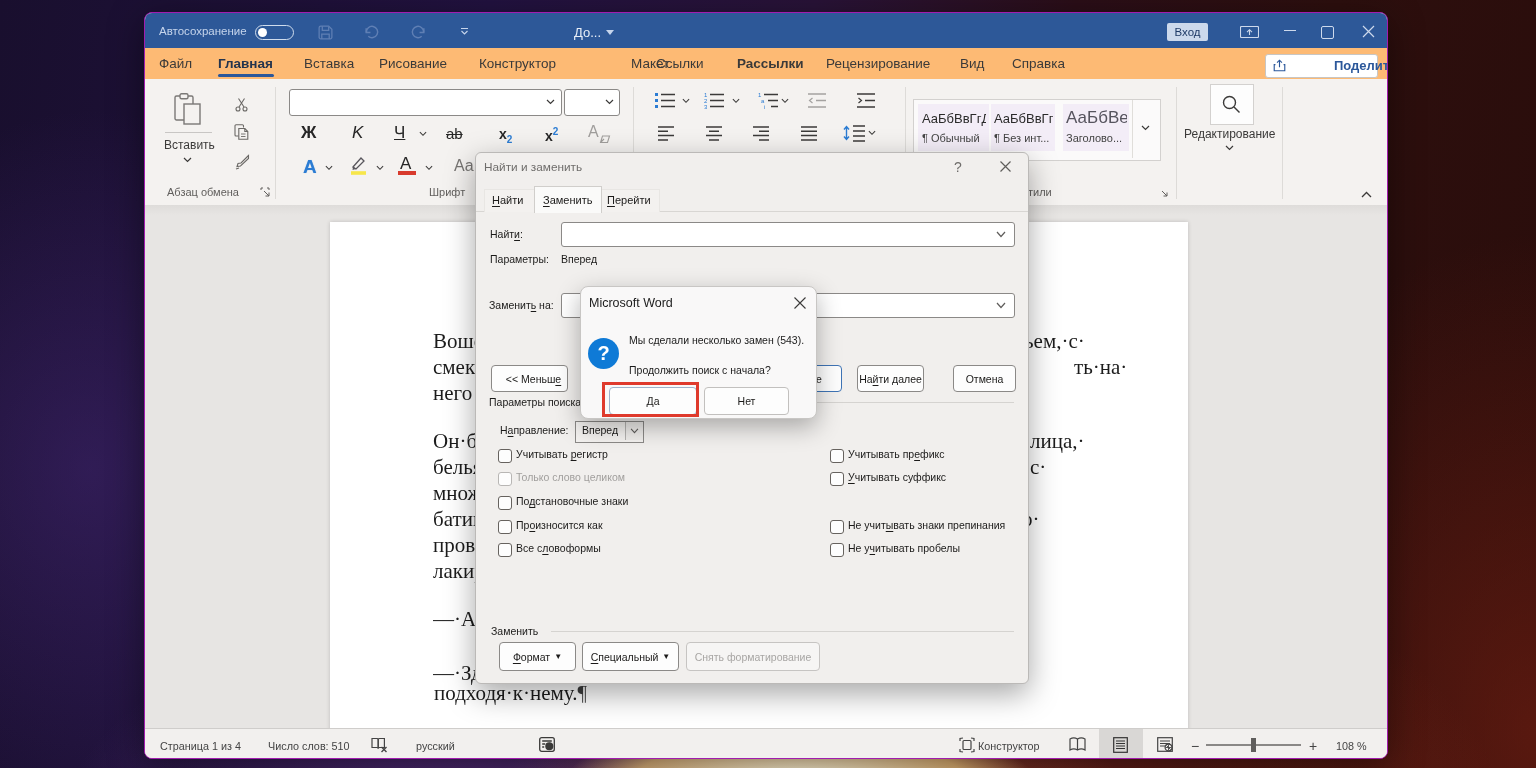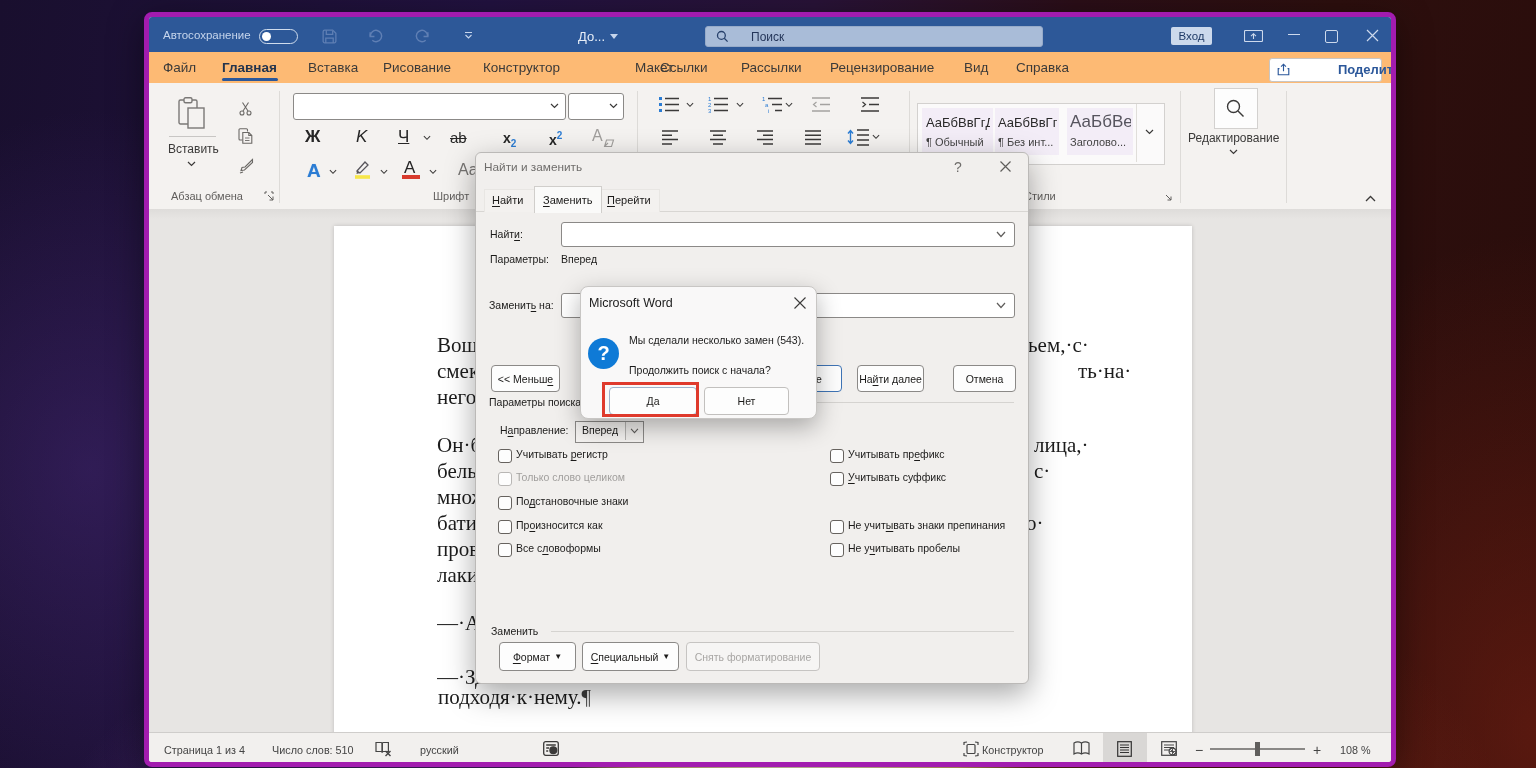--- a/index.html
+++ b/index.html
@@ -10,21 +10,21 @@
     radial-gradient(430px 140px at 810px 800px, rgba(218,142,88,0.5), transparent 75%),
     radial-gradient(650px 420px at 1010px 860px, rgba(175,52,30,0.55), transparent 78%),
     radial-gradient(520px 300px at 460px 845px, rgba(132,70,175,0.55), transparent 78%),
     radial-gradient(380px 480px at 90px 470px, rgba(82,48,140,0.38), transparent 75%),
     radial-gradient(430px 620px at 1536px 730px, rgba(120,32,18,0.6), transparent 80%),
     linear-gradient(97deg, #190f2e 0%, #221240 30%, #291338 50%, #2b0e18 66%, #2d0f0e 82%, #2a0d0b 100%);
 }
 .abs{position:absolute;}
 
 #win{position:absolute;left:144px;top:12px;width:1242px;height:745px;border-radius:8px;
-  overflow:hidden;border:5px solid #a21caf;box-shadow:0 8px 36px rgba(0,0,0,0.42);background:#f4f2f0;}
+  overflow:hidden;border:1px solid #a21caf;box-shadow:0 8px 36px rgba(0,0,0,0.42);background:#f4f2f0;}
 #titlebar{position:absolute;left:0;top:0;width:100%;height:35px;background:#2d5898;}
 #tabrow{position:absolute;left:0;top:35px;width:100%;height:31px;background:#fdba74;}
 #ribbon{position:absolute;left:0;top:66px;width:100%;height:126px;background:#f4f2f0;border-bottom:1px solid #d0cecb;}
 #docarea{position:absolute;left:0;top:192px;width:100%;height:523px;background:linear-gradient(#dedcda, #e7e5e3 10px);overflow:hidden;}
 #statusbar{position:absolute;left:0;top:715px;width:100%;height:32px;background:#f2f0ee;border-top:1px solid #cfcdcb;}
 .tb-txt{color:#c6d5ec;font-size:13px;}
 .tab{position:absolute;top:8px;font-size:13.5px;color:#3b3a39;white-space:nowrap;}
 .sep{position:absolute;top:73px;width:1px;height:107px;background:#dddbd8;}
 .grplabel{position:absolute;top:107px;font-size:11px;color:#605e5c;}
 
@@ -67,27 +67,20 @@
     </svg>
     <svg class="abs" style="left:315px;top:15px;" width="9" height="8" viewBox="0 0 9 8" fill="none" stroke="#c6d5ec" stroke-width="1.1">
       <path d="M1 0.5 H8"></path>
         <path d="M1.5 3 L4.5 6 L7.5 3"></path>
     </svg>
     <div class="abs" style="left:429px;top:12px;font-size:13px;color:#e8eef7;">До...</div>
     <svg class="abs" style="left:461px;top:17px;" width="8" height="6" viewBox="0 0 8 6" fill="#c6d5ec">
         <path d="M0 0 L8 0 L4 5 Z"></path>
       </svg>
 
-    <div class="abs" style="left:556px;top:9px;width:336px;height:19px;background:#a9bcd8;border-radius:3px;border:1px solid #97abc9;">
-      <svg class="abs" style="left:10px;top:3px;" width="13" height="13" viewBox="0 0 13 13" fill="none" stroke="#27406b" stroke-width="1.3">
-        <circle cx="5.4" cy="5.4" r="3.9"></circle>
-          <path d="M8.3 8.3 L11.6 11.6"></path>
-      </svg>
-      <div class="abs" style="left:45px;top:3px;font-size:12px;color:#25365a;">Поиск</div>
-    </div>
     <div class="abs" style="left:1022px;top:10px;width:41px;height:18px;background:#ccd9ec;border-radius:2px;">
       <div class="abs" style="width:100%;text-align:center;top:3px;font-size:11.5px;color:#1f3a66;">Вход</div>
     </div>
 
     <svg class="abs" style="left:1095px;top:13px;" width="19" height="12" viewBox="0 0 19 12" fill="none" stroke="#cdd9ec" stroke-width="1.1">
       <rect x="0.5" y="0.5" width="18" height="11" rx="1"></rect>
         <path d="M9.5 9 V4 M7 6.2 L9.5 3.7 L12 6.2"></path>
     </svg>
     <div class="abs" style="left:1139px;top:17px;width:12px;height:1.4px;background:#cdd9ec;"></div>
     <div class="abs" style="left:1176px;top:13px;width:11px;height:11px;border:1.2px solid #cdd9ec;border-radius:2px;"></div>
@@ -97,21 +90,21 @@
   </div>
   <div id="tabrow">
     <div class="tab" style="left:14px;">Файл</div>
     <div class="tab" style="left:73px;font-weight:bold;color:#24344d;">Главная</div>
     <div class="abs" style="left:73px;top:26px;width:56px;height:3px;background:#2b579a;border-radius:2px;"></div>
     <div class="tab" style="left:159px;">Вставка</div>
     <div class="tab" style="left:234px;">Рисование</div>
     <div class="tab" style="left:334px;">Конструктор</div>
     <div class="tab" style="left:443px;margin-left:43px;">Макет</div>
     <div class="tab" style="left:511px;">Ссылки</div>
-    <div class="tab" style="left:592px;">Рассылки</div>
+    <div class="tab" style="left:592px;font-weight:bold;">Рассылки</div>
     <div class="tab" style="left:681px;">Рецензирование</div>
     <div class="tab" style="left:815px;">Вид</div>
     <div class="tab" style="left:867px;">Справка</div>
     <div class="abs" style="left:1120px;top:6px;width:111px;height:22px;background:#fff;border:1px solid #c8c6c4;border-radius:3px;">
       <svg class="abs" style="left:7px;top:4px;" width="13" height="13" viewBox="0 0 16 16" fill="none" stroke="#2b579a" stroke-width="1.4">
         <path d="M8 10 V2 M5 4.5 L8 1.5 L11 4.5"></path>
           <path d="M3 7 H1.5 V14.5 H14.5 V7 H13"></path>
       </svg>
       <div class="abs" style="left:24px;top:3px;font-size:13px;font-weight:bold;color:#2b579a;margin-left:44px;">Поделиться</div>
     </div>
@@ -403,21 +396,21 @@
   <div class="abs" style="left:14px;top:100px;font-size:10.5px;color:#1b1a19;white-space:nowrap;">Параметры:</div>
   <div class="abs" style="left:85px;top:100px;font-size:10.5px;color:#1b1a19;white-space:nowrap;">Вперед</div>
 
   <div class="abs" style="left:13px;top:146px;font-size:10.5px;color:#1b1a19;white-space:nowrap;">Заменит<u>ь</u> на:</div>
   <div class="fld" style="left:85px;top:140px;width:452px;height:23px;">
     <svg class="abs" style="right:8px;top:8px;" width="10" height="7" viewBox="0 0 10 7" fill="none" stroke="#5f5d5b" stroke-width="1.2">
         <path d="M1 1 L5 5.5 L9 1"></path>
       </svg>
   </div>
 
-  <div class="btn" style="left:15px;top:212px;width:67px;height:25px;">&lt;&lt; Меньш<u>е</u></div>
+  <div class="btn" style="left:15px;top:212px;width:67px;height:25px;padding-left:8px;">&lt;&lt; Меньш<u>е</u></div>
   <div class="btn" style="left:259px;top:212px;width:105px;height:25px;border-color:#3f74b5;">Заменить все</div>
   <div class="btn" style="left:381px;top:212px;width:65px;height:25px;">На<u>й</u>ти далее</div>
   <div class="btn" style="left:477px;top:212px;width:61px;height:25px;">Отмена</div>
 
   <div class="abs" style="left:13px;top:243px;font-size:10.5px;color:#1b1a19;white-space:nowrap;">Параметры поиска</div>
   <div class="abs" style="left:122px;top:249px;width:416px;height:1px;background:#d5d3d0;"></div>
   <div class="abs" style="left:24px;top:271px;font-size:10.5px;color:#1b1a19;white-space:nowrap;">Н<u>а</u>правление:</div>
   <div class="abs" style="left:99px;top:268px;width:67px;height:20px;background:#f4f2f0;border:1px solid #8b8987;">
     <div class="abs" style="left:6px;top:2px;font-size:10.5px;color:#1b1a19;white-space:nowrap;">Вперед</div>
     <div class="abs" style="right:0;top:0;width:17px;height:18px;border-left:1px solid #b5b3b1;background:#efedeb;">

